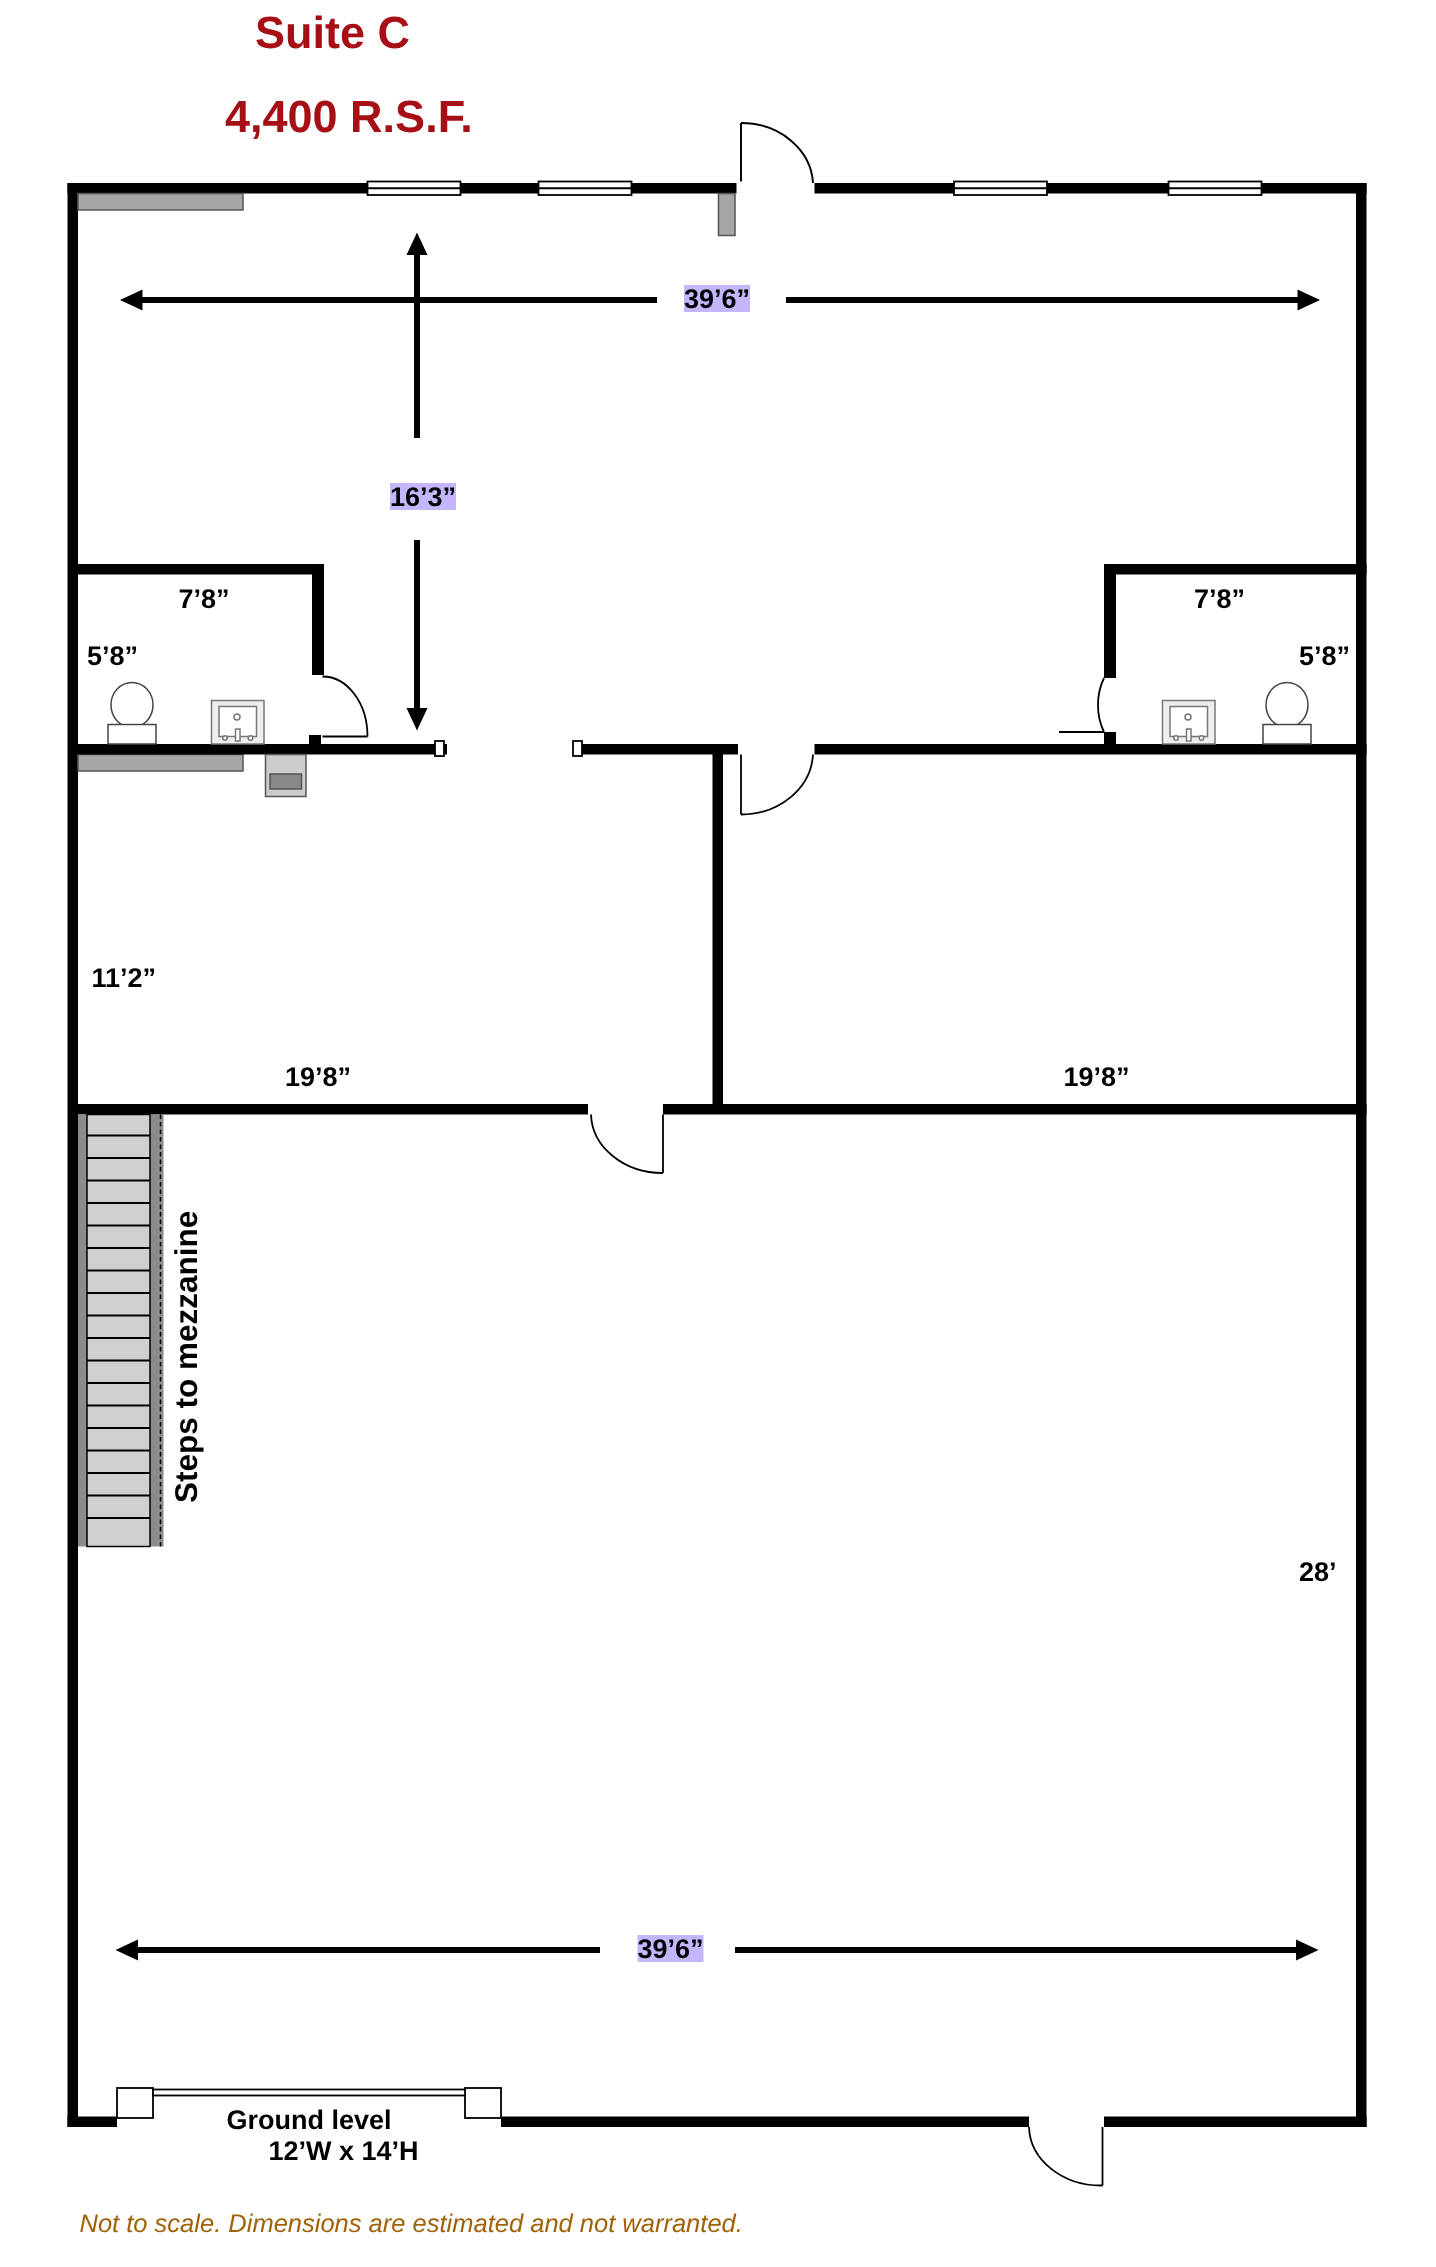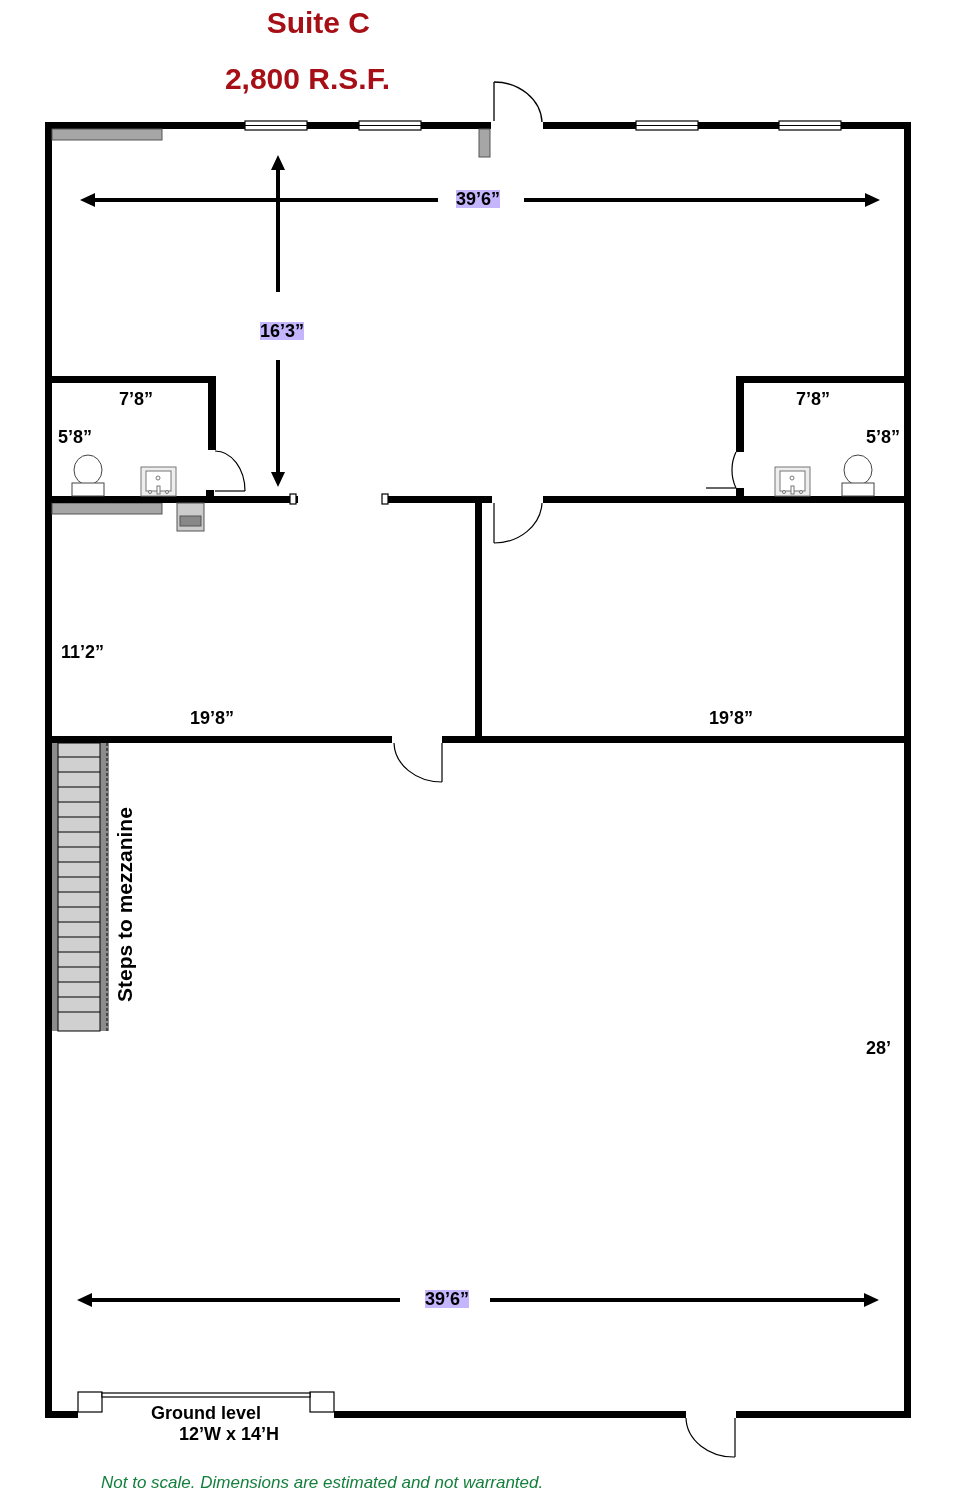--- a/index.html
+++ b/index.html
@@ -1,26 +1,26 @@
 <!DOCTYPE html>
 <html><head>
   <meta charset="utf-8">
   <style>
     html, body { margin: 0; padding: 0; background: #ffffff; }
     body { width: 957px; height: 1511px; position: relative; overflow: hidden;
            font-family: "Liberation Sans", sans-serif; }
     #plan { position: absolute; left: 0; top: 0; }
     .lbl { position: absolute; font-family: "Liberation Sans", sans-serif; font-weight: bold;
            color: #000; white-space: nowrap; line-height: 1; }
-    .title { color: #a50f15; font-size: 30px; text-align: right; }
+    .title { color: #a50f15; font-size: 30px; text-align: left; }
     .dim { font-size: 18px; background: #c4b5fd; }
     .dim-plain { font-size: 18px; }
     .vert { transform: rotate(-90deg); transform-origin: left top; font-size: 21px; }
-    .note { position: absolute; font-style: italic; font-size: 17px; color: #15803d;
-            font-family: "Liberation Sans", sans-serif; white-space: nowrap; margin-left: 48px; }
+    .note { position: absolute; font-style: italic; font-size: 17px; color: #a16207;
+            font-family: "Liberation Sans", sans-serif; white-space: nowrap; }
   </style>
 </head>
 <body>
 
 <svg id="plan" width="957" height="1511" viewBox="0 0 957 1511" xmlns="http://www.w3.org/2000/svg">
 
   <g fill="#000">
 
     <rect x="45" y="122" width="446" height="7"></rect>
 
@@ -189,21 +189,21 @@
     <rect x="102" y="1393" width="208" height="4"></rect>
   </g>
 
   <g fill="none" stroke="#000" stroke-width="1.2">
     <line x1="735" y1="1418" x2="735" y2="1457"></line>
     <path d="M686 1418 A 48 40 0 0 0 735 1457"></path>
   </g>
 </svg>
 
 <div class="lbl title" style="left:170px; top:8px; width:200px;">Suite C</div>
-<div class="lbl title" style="left:150px; top:64px; width:240px;">2,800 R.S.F.</div>
+<div class="lbl title" style="left:150px; top:64px; width:240px;">4,400 R.S.F.</div>
 
 <div class="lbl dim" style="left:456px; top:190px;">39’6”</div>
 <div class="lbl dim" style="left:260px; top:322px;">16’3”</div>
 
 <div class="lbl dim-plain" style="left:119px; top:390px;">7’8”</div>
 <div class="lbl dim-plain" style="left:58px; top:428px;">5’8”</div>
 <div class="lbl dim-plain" style="left:796px; top:390px;">7’8”</div>
 <div class="lbl dim-plain" style="left:866px; top:428px;">5’8”</div>
 
 <div class="lbl dim-plain" style="left:61px; top:613px;margin-top:30px;">11’2”</div>

